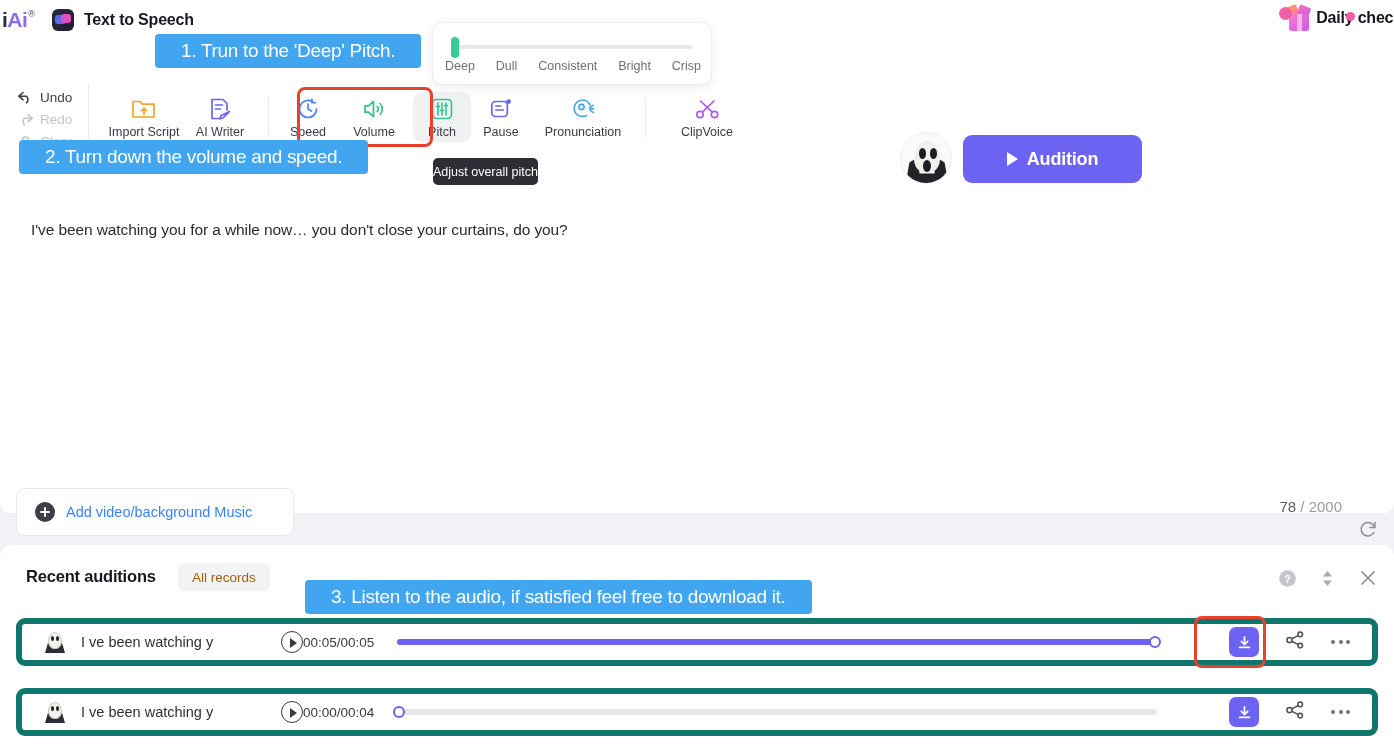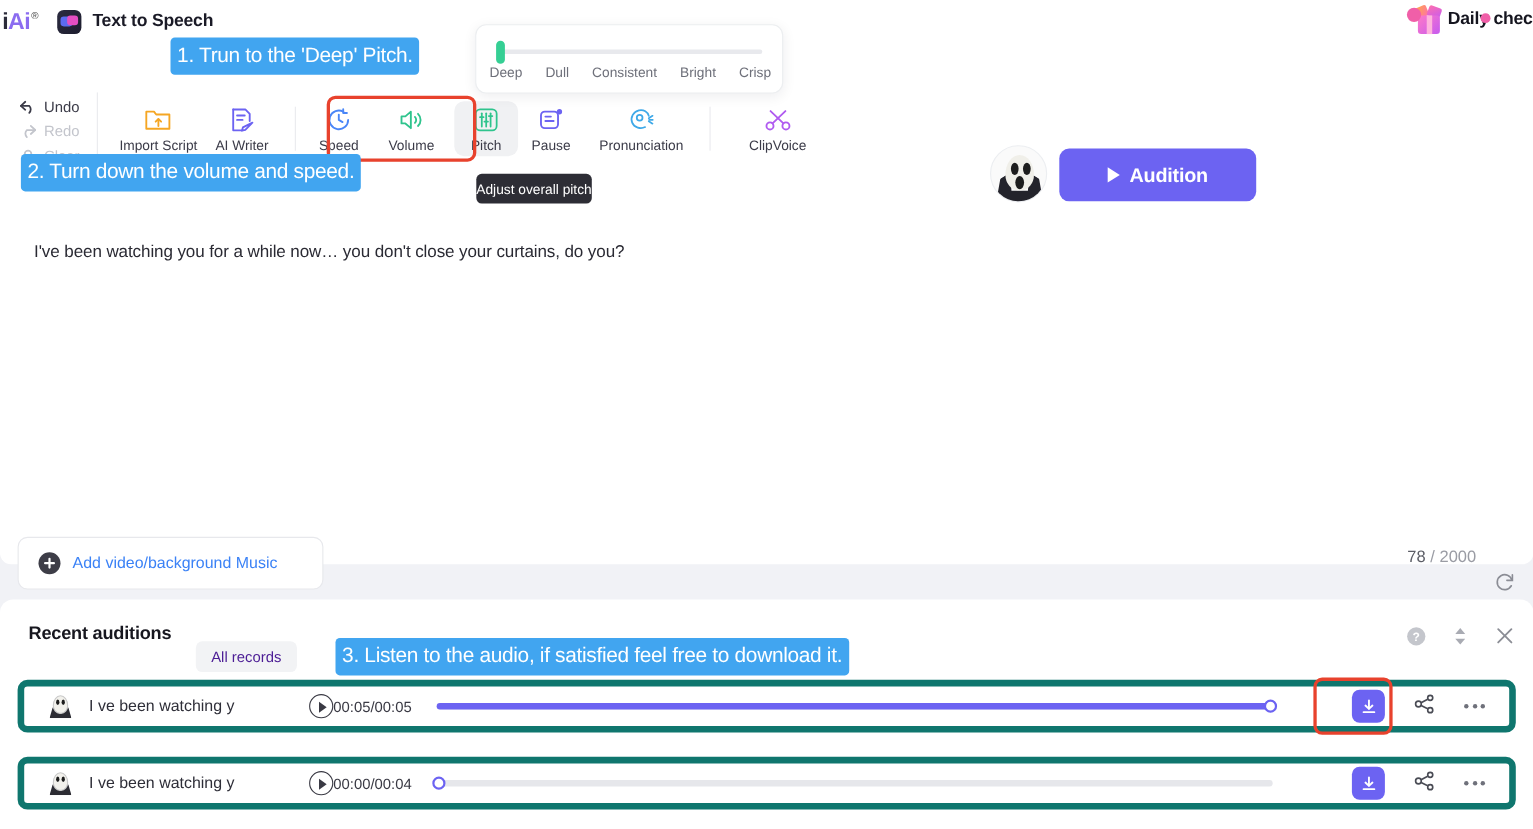--- a/index.html
+++ b/index.html
@@ -140,21 +140,21 @@
 
   
   .auditions {
     position: absolute; left: 0; top: 545px; width: 1394px; height: 209px;
     background: #fff; border-radius: 12px 12px 0 0;
   }
   .aud-title { position: absolute; left: 26px; top: 22px; font-size: 16.5px; font-weight: 700; color: #17171f; letter-spacing:-0.2px;}
   .all-records {
     position: absolute; left: 178px; top: 18px; height: 28px; padding: 0 14px;
     background: #f2f3f5; border-radius: 6px; display: flex; align-items: center;
-    font-size: 13.5px; color: #4c1d95; cursor: pointer; margin-top: 20px;
+    font-size: 13.5px; color: #a16207; cursor: pointer;
   }
   .aud-icons { position: absolute; right: 16px; top: 23px; display: flex; align-items: center; gap: 23px; }
 
   .aud-row {
     position: absolute; left: 16px; width: 1362px; height: 48px;
     border: 6px solid #0f766e; border-radius: 9px; background: #fff;
     display: flex; align-items: center;
   }
   .aud-row.r1 { top: 73px; }
   .aud-row.r2 { top: 143px; }
@@ -184,21 +184,21 @@
     width: 30px; height: 30px; border-radius: 7px; background: #6c63f2;
     display: flex; align-items: center; justify-content: center; cursor: pointer;
   }
   .share-ico { margin-left: 26px; cursor: pointer; }
   .dots { margin-left: 26px; margin-right: 22px; display: flex; gap: 3.5px; cursor: pointer; }
   .dots i { width: 4px; height: 4px; border-radius: 50%; background: #6f717b; display: block; }
 
   
   .callout {
     position: absolute; background: #41a5f0; color: #fff; border-radius: 4px;
-    display: flex; align-items: center; padding: 0 6px; font-size: 19px;
+    display: flex; align-items: center; padding: 0 26px; font-size: 19px;
     letter-spacing: -0.3px; z-index: 40; white-space: nowrap;
   }
   .c1 { left: 155px; top: 34px; height: 34px; }
   .c2 { left: 19px; top: 140px; height: 34px; }
   .c3 { left: 305px; top: 580px; height: 34px; }
 
   .red-box {
     position: absolute; border: 3px solid #e8422d; border-radius: 8px; z-index: 35;
   }
   .rb1 { left: 297px; top: 87px; width: 136px; height: 60px; }

